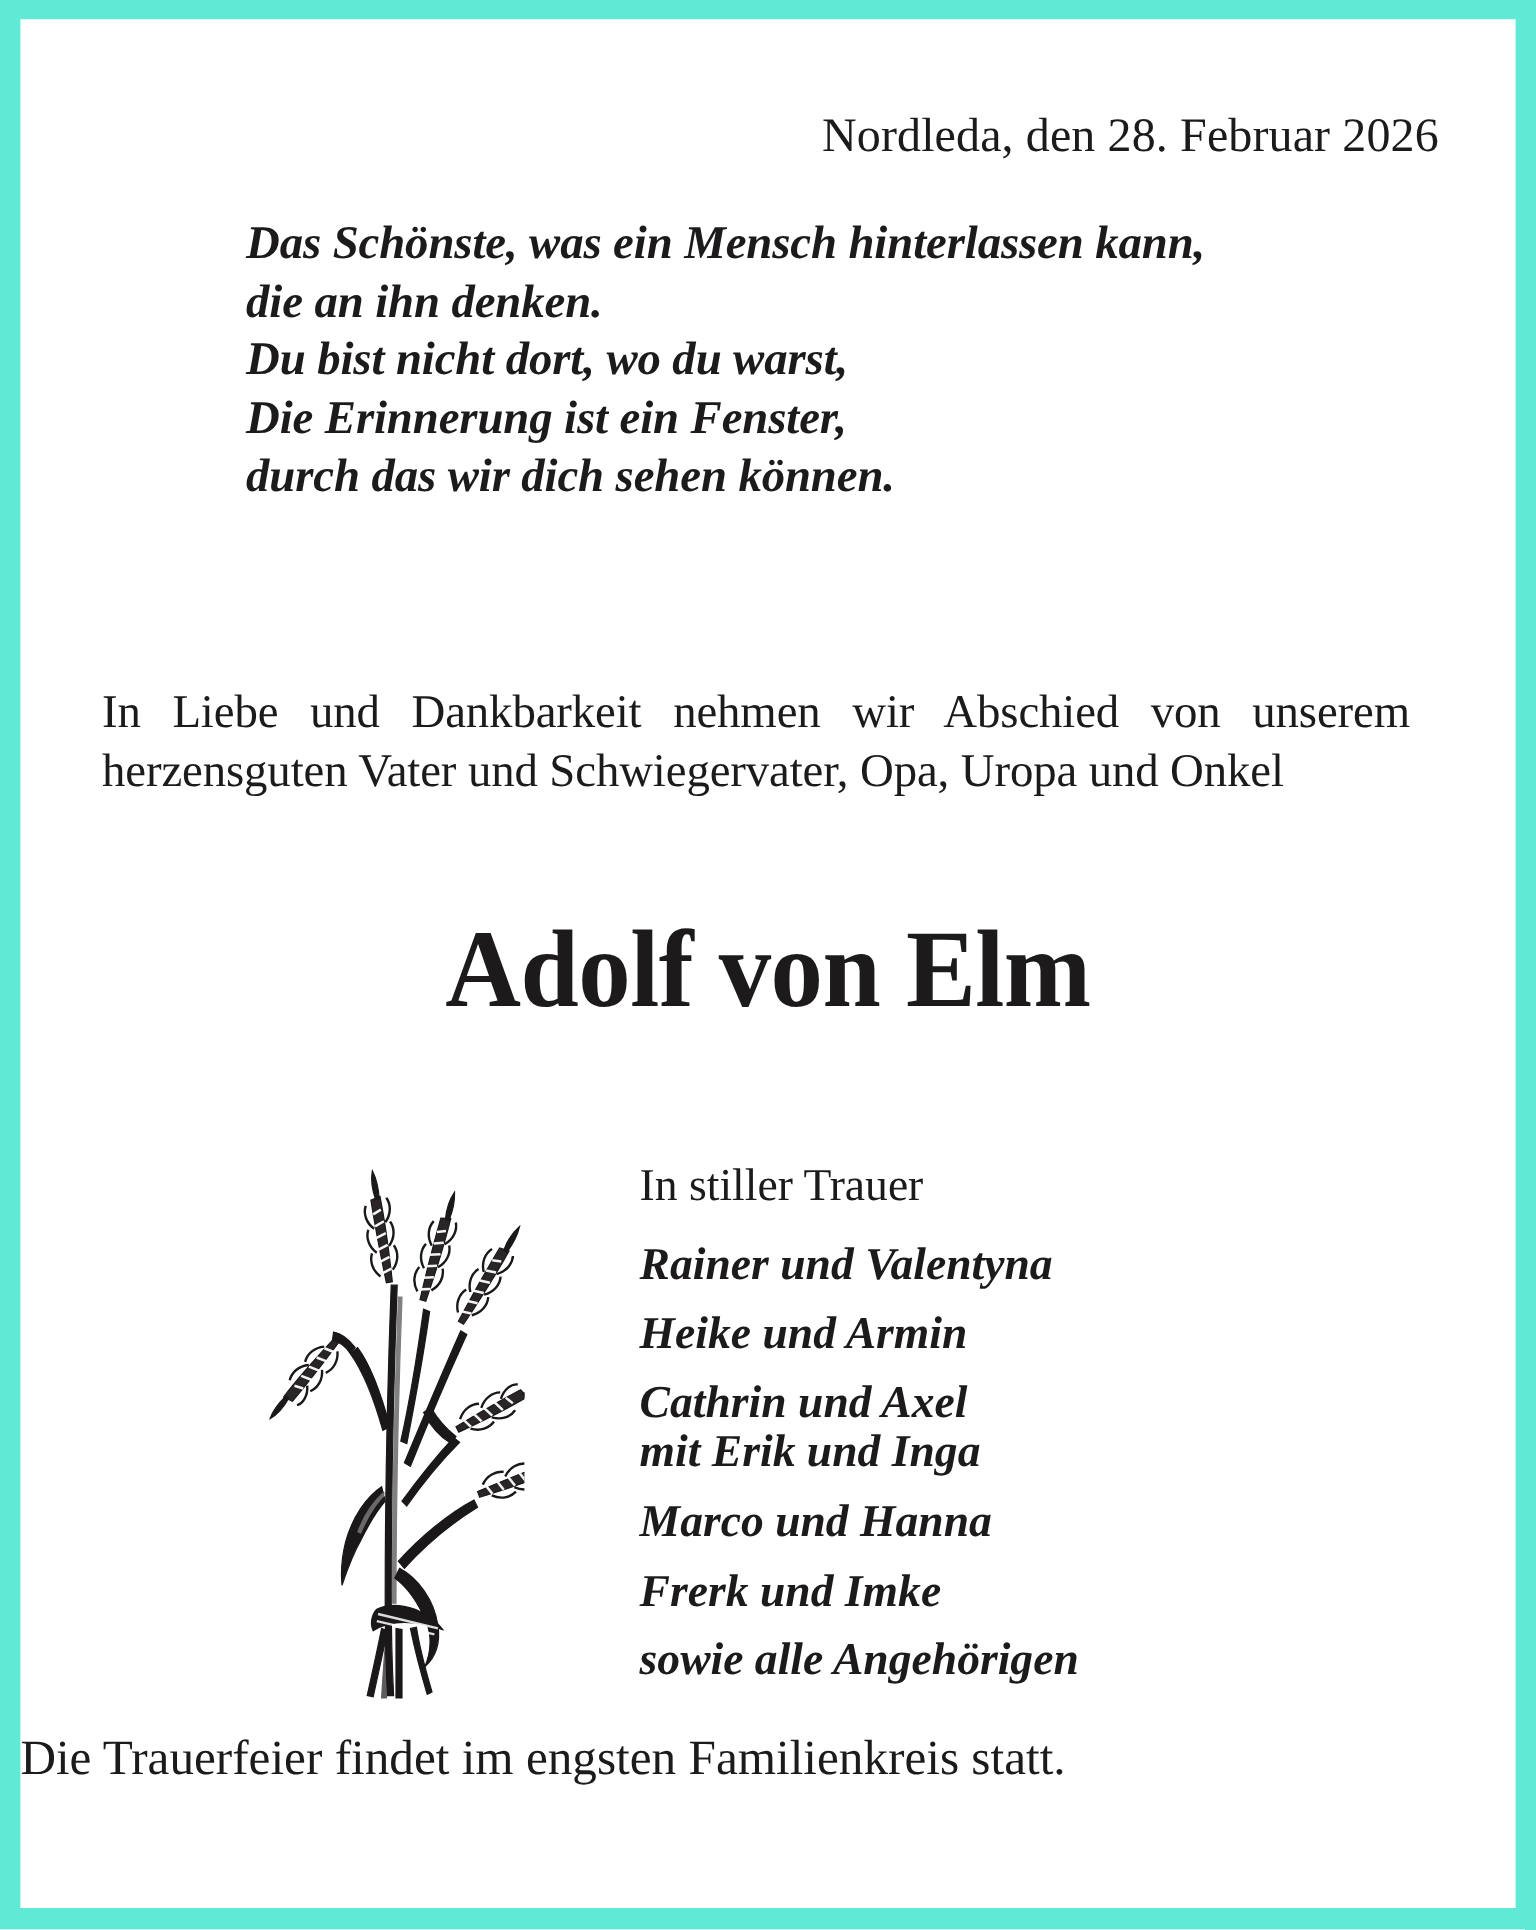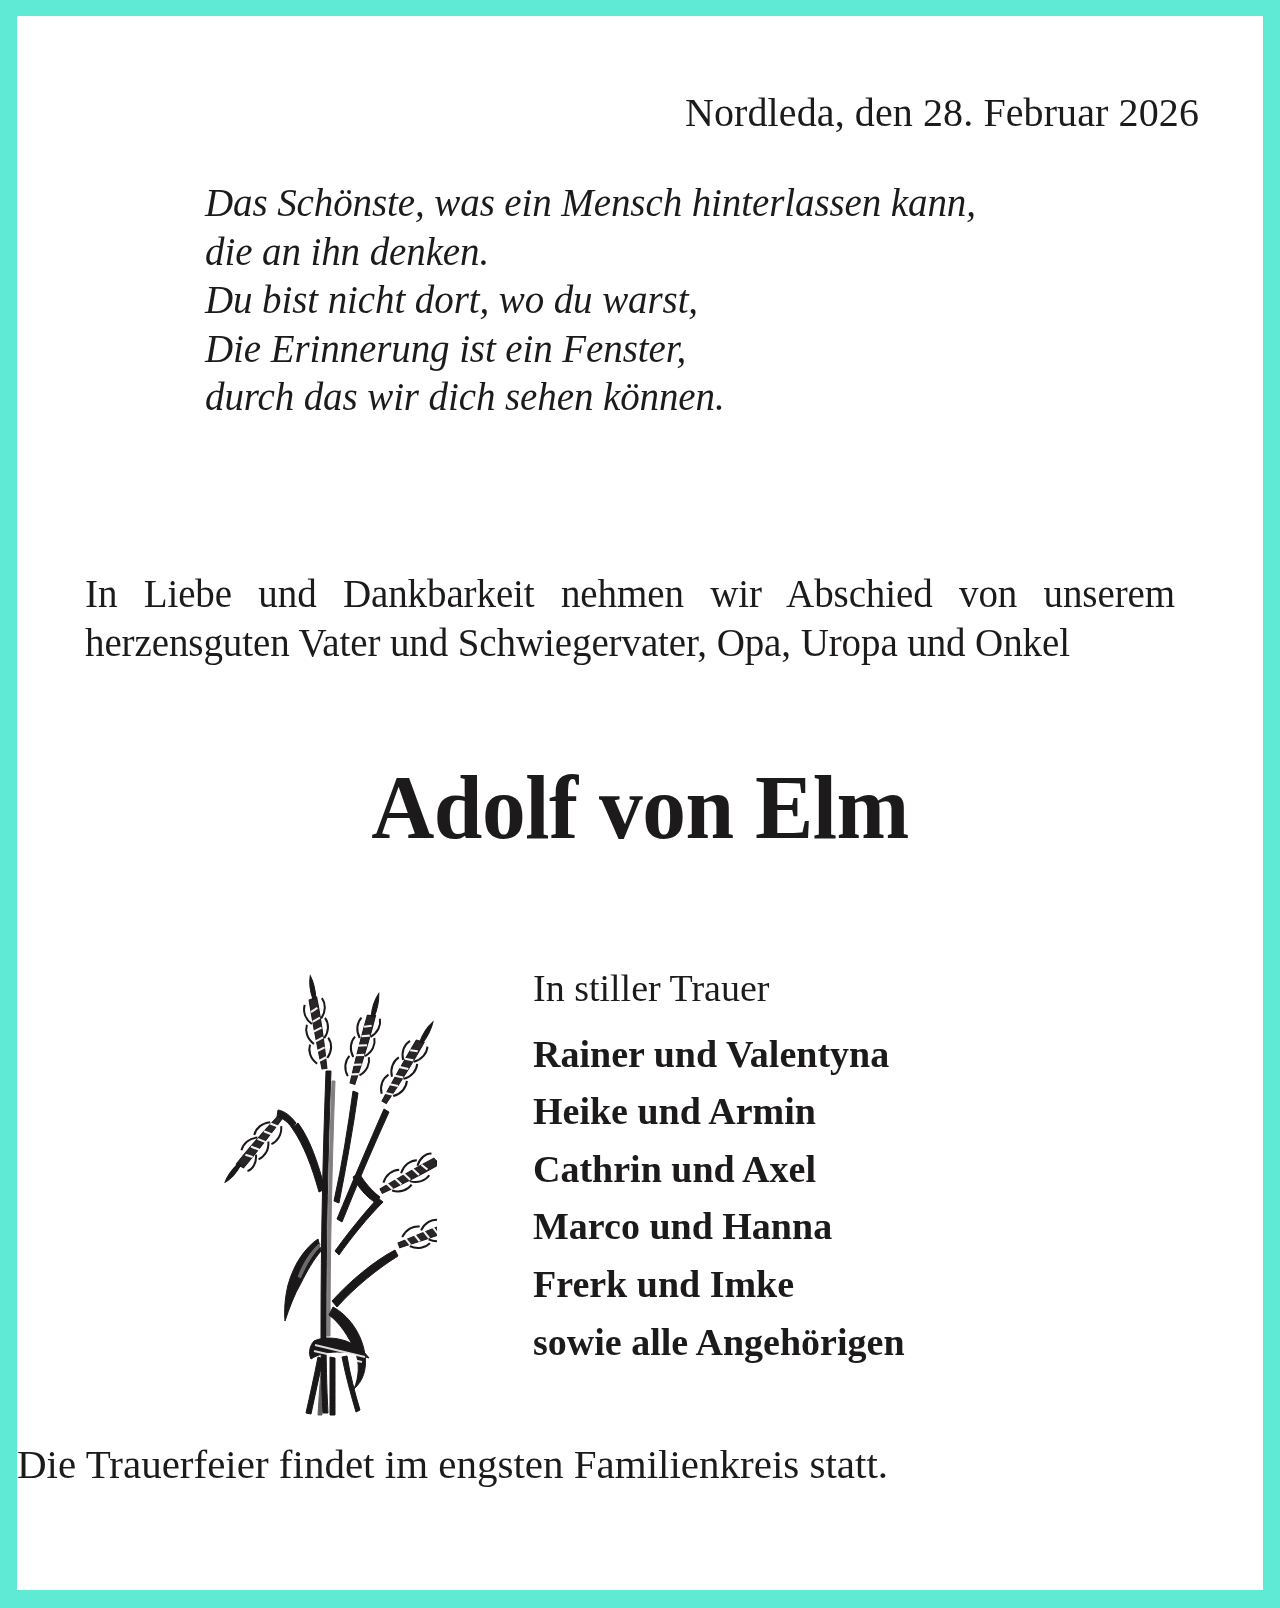--- a/index.html
+++ b/index.html
@@ -46,20 +46,21 @@
 
   
   .poem {
     position: absolute;
     top: 163px;
     left: 188px;
     font-style: italic;
     font-size: 39px;
     line-height: 48.5px;
     letter-spacing: -0.1px;
+    font-weight: bold;
   }
   .poem-line {
     white-space: nowrap;
     display: block;
   }
 
   
   .intro {
     position: absolute;
     top: 553px;
@@ -121,20 +122,21 @@
     line-height: 1.1;
     margin-bottom: 23px;
     white-space: nowrap;
   }
   .mourner {
     font-weight: bold;
     font-size: 38px;
     line-height: 1.12;
     margin-bottom: 15px;
     white-space: nowrap;
+    font-style: italic;
   }
   .mourner.tight { margin-top: -16px; margin-bottom: 15px; }
 
   
   .closing {
     position: absolute;
     top: 1425px;
     left: 0;
     width: 100%;
     font-size: 41px;
@@ -320,20 +322,21 @@
           <path d="M100 410 C98 430 97 448 96 464 L100 464 C101 448 102 430 104 411 Z" opacity="0.7"></path>
         </g>
       </svg>
     </div>
 
     <div class="mourners">
       <div class="mourners-heading">In stiller Trauer</div>
       <div class="mourner">Rainer und Valentyna</div>
       <div class="mourner">Heike und Armin</div>
       <div class="mourner">Cathrin und Axel</div>
+      <div class="mourner tight">mit Erik und Inga</div>
       <div class="mourner">Marco und Hanna</div>
       <div class="mourner">Frerk und Imke</div>
       <div class="mourner">sowie alle Angehörigen</div>
     </div>
 
     <div class="closing">Die Trauerfeier findet im engsten Familienkreis statt.</div>
 
   </div>
 </div>
 

